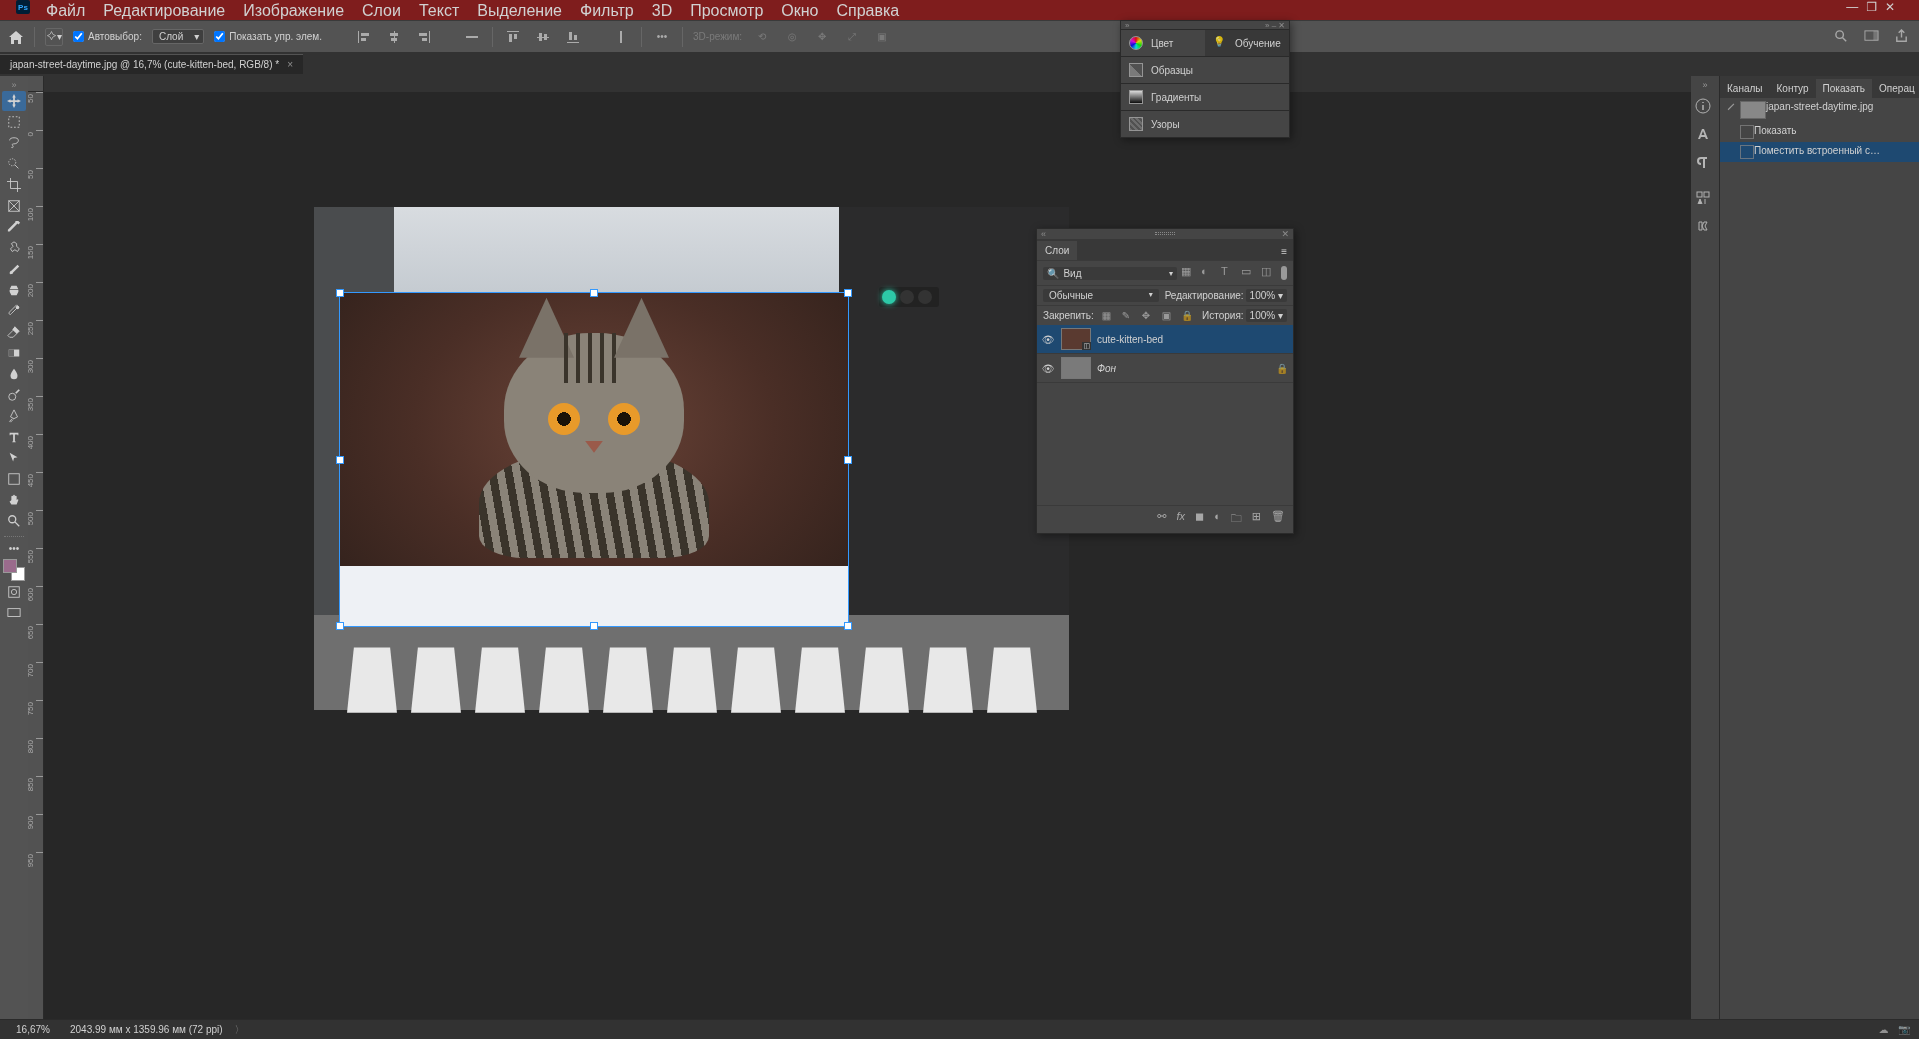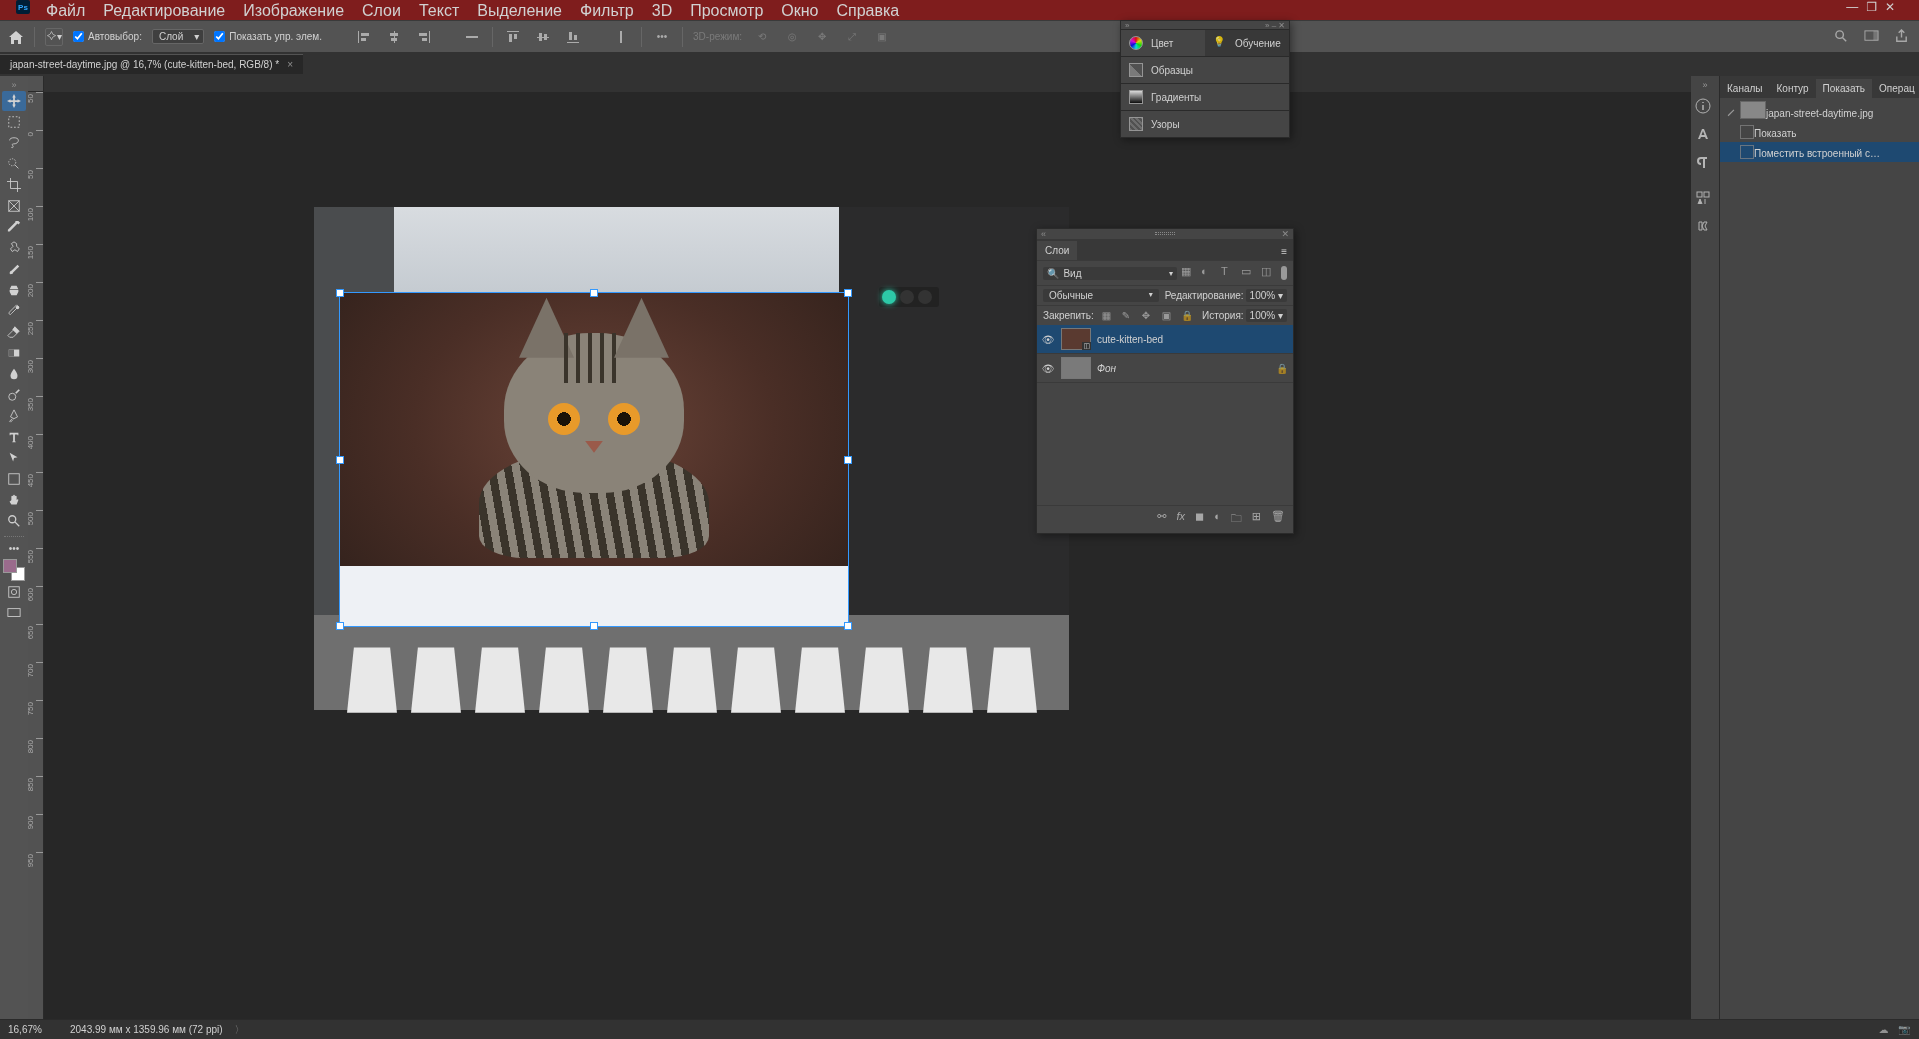--- a/index.html
+++ b/index.html
@@ -92,21 +92,21 @@
 .float-popup .tab.dark { background:#383838; }
 .float-popup .picon { width:14px; height:14px; border:1px solid #aaa; opacity:0.8; }
 
 
 .right-panels { width: 200px; background: #454545; display: flex; flex-direction: column; border-left: 1px solid #2a2a2a; }
 .tabrow { display:flex; height: 22px; background: #383838; align-items:flex-end; font-size:10px; }
 .tabrow .ptab { padding: 4px 7px; cursor:pointer; background:#383838; }
 .tabrow .ptab.active { background:#454545; }
 .tabrow .pmenu { margin-left:auto; padding: 2px 6px; cursor:pointer; }
 .history-list { flex:1; }
-.hist-item { display:flex; align-items:flex-end; gap:0; padding: 3px 6px; font-size:10px; cursor:pointer; }
+.hist-item { display:flex; align-items:flex-start; gap:0; padding: 3px 6px; font-size:10px; cursor:pointer; }
 .hist-item.sel { background: #1e4971; }
 .hist-item .thumb { width:26px; height:18px; background:#888; border:1px solid #666; }
 .hist-item .hicon { width:14px; height:14px; border:1px solid #888; opacity:0.7; }
 
 
 .layers-panel { position:absolute; left:1036px; top:228px; width:258px; background:#454545; border:1px solid #2a2a2a; box-shadow: 2px 2px 8px rgba(0,0,0,0.4); z-index:40; }
 .layers-panel .grip { height:10px; position:relative; }
 .layers-panel .grip .dots { position:absolute; left:50%; top:3px; transform:translateX(-50%); width:20px; height:3px; border-top:1px dotted #888; border-bottom:1px dotted #888; }
 .layers-panel .grip .coll { position:absolute; left:4px; top:0; font-size:9px; opacity:0.5; cursor:pointer; }
 .layers-panel .grip .cls { position:absolute; right:4px; top:0; font-size:9px; opacity:0.5; cursor:pointer; }
@@ -127,21 +127,21 @@
 .layers-panel .lp-list { min-height:180px; }
 .layers-panel .layer { display:flex; align-items:center; padding: 3px 4px; gap:6px; font-size:10px; border-bottom:1px solid #3a3a3a; cursor:pointer; }
 .layers-panel .layer.sel { background:#1e4971; }
 .layers-panel .layer .vis { width:14px; text-align:center; cursor:pointer; }
 .layers-panel .layer .lthumb { width:30px; height:22px; background:#888; border:1px solid #777; }
 .layers-panel .layer .lock { margin-left:auto; opacity:0.6; }
 .layers-panel .lp-foot { display:flex; justify-content:flex-end; gap:10px; padding:4px 8px; border-top:1px solid #3a3a3a; }
 .layers-panel .lp-foot span { cursor:pointer; opacity:0.7; font-size:11px; }
 
 
-.statusbar { height: 20px; background: #323232; display: flex; align-items: center; padding: 0 8px; gap: 12px; font-size: 10px; border-top:1px solid #2a2a2a; }
+.statusbar { height: 20px; background: #323232; display: flex; align-items: center; padding: 0 8px; gap: 12px; font-size: 10px; border-top:1px solid #2a2a2a;text-align:center; }
 .statusbar .zoom { min-width:50px; }
 .statusbar .arr { opacity:0.5; cursor:pointer; }
 .statusbar .right { margin-left:auto; display:flex; gap:10px; }
 svg { fill: #d1d1d1; }
 </style>
 </head>
 <body>
 
 <div class="menubar">
   <div class="ps-icon">Ps</div>

